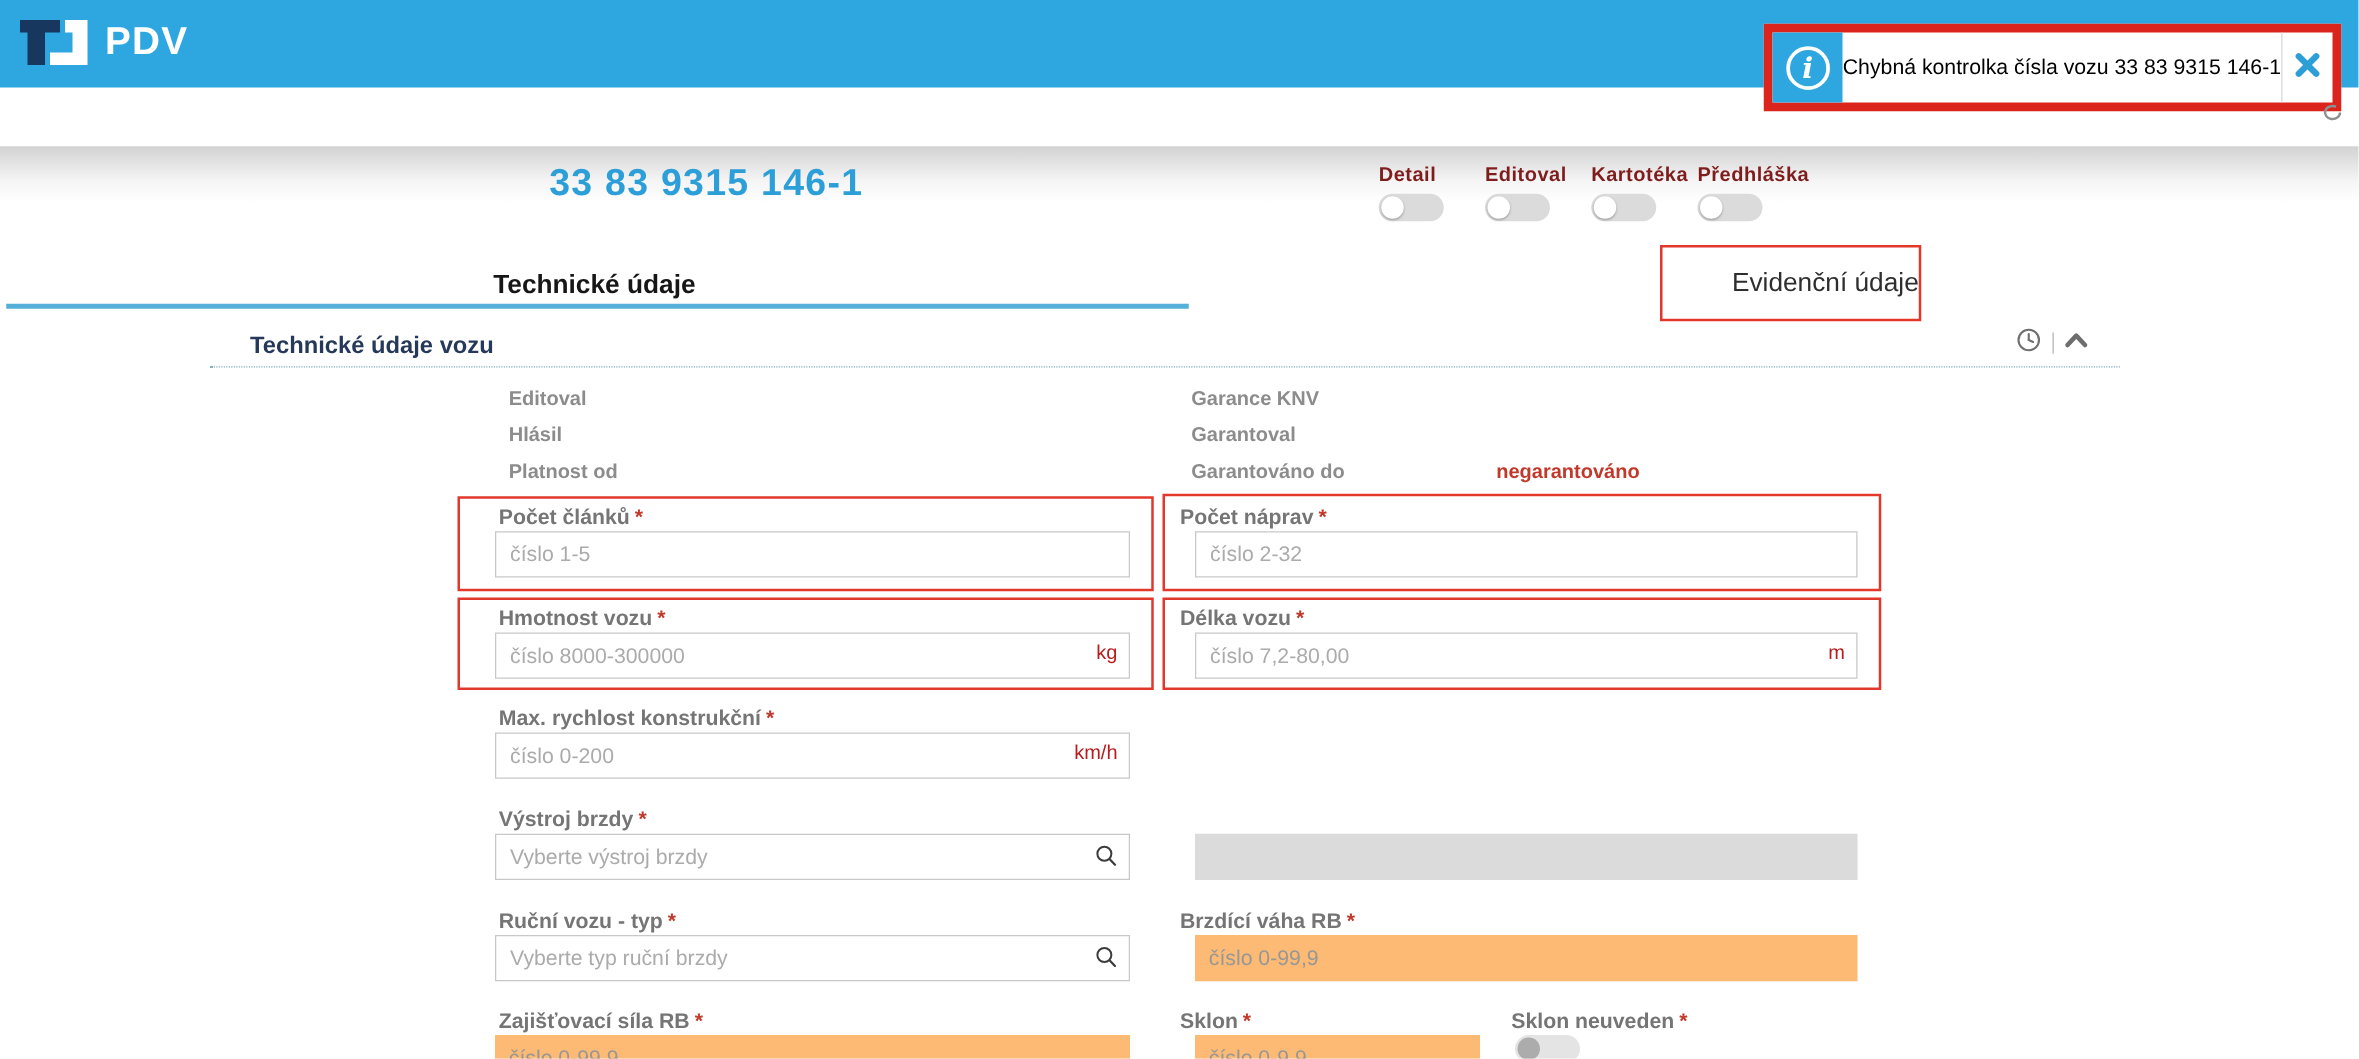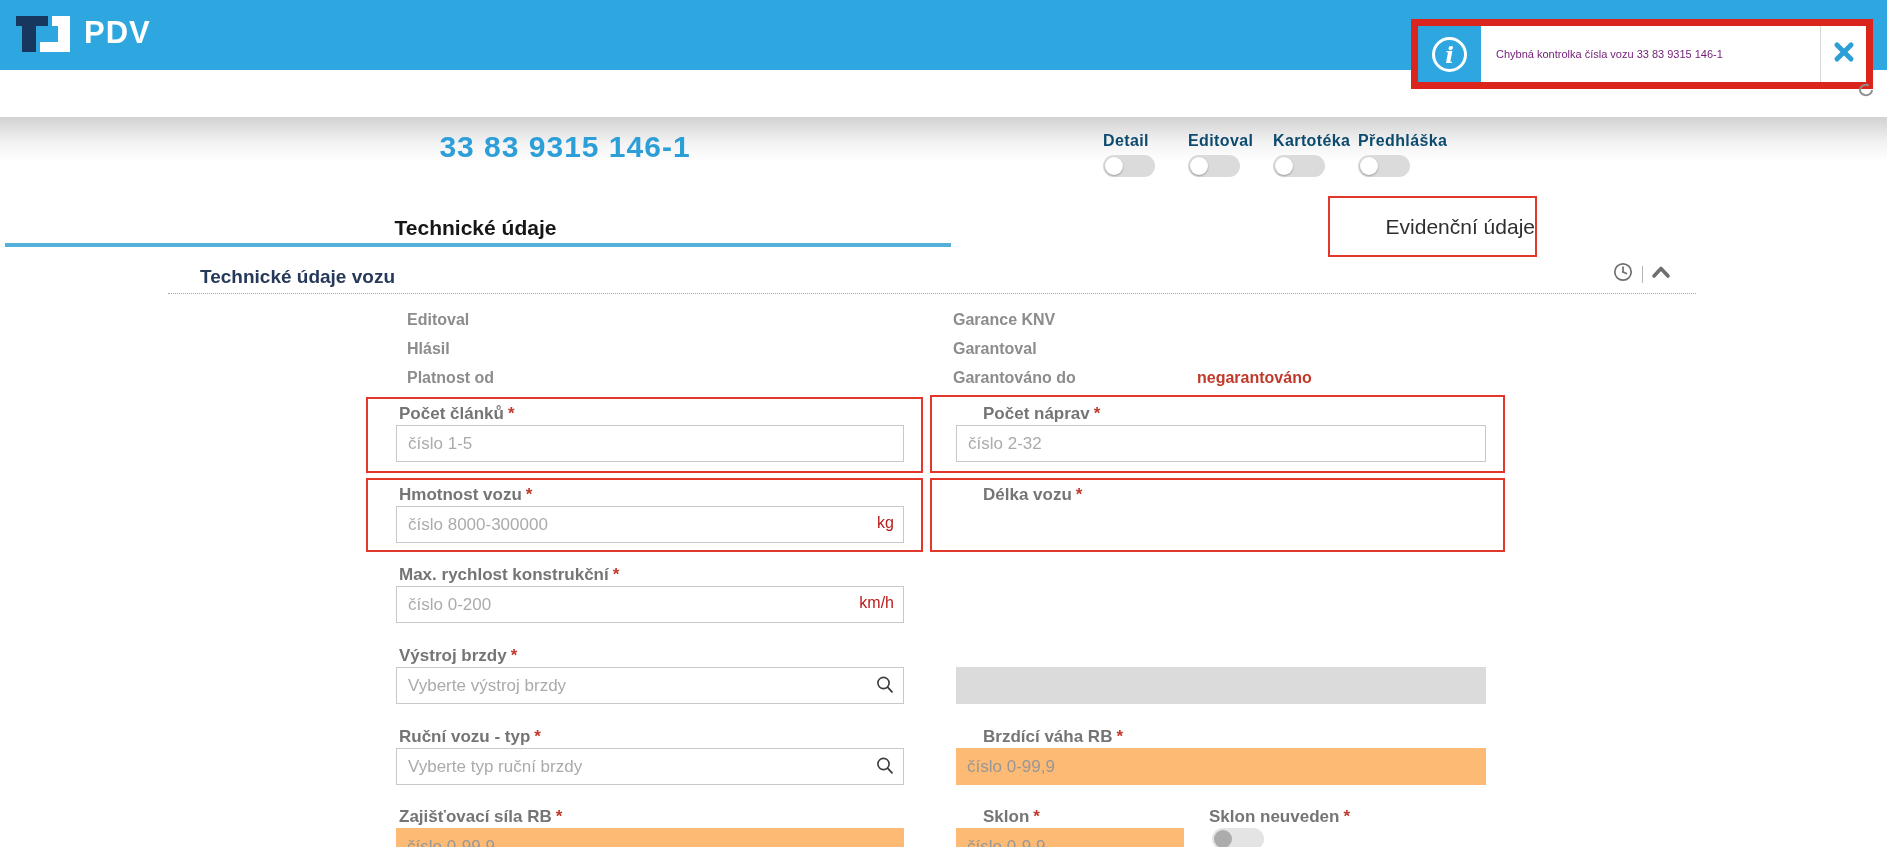--- a/index.html
+++ b/index.html
@@ -14,29 +14,29 @@
   .brand{left:84px;top:15px;color:#fff;font-size:31px;font-weight:700;letter-spacing:1px}
   .menubar{left:0;top:70px;width:100%;height:47px;background:#2F85BB;display:flex;align-items:center;gap:37px;padding-left:11px}
   .menu-item{color:#fff;font-size:20px;font-weight:700;cursor:pointer;white-space:nowrap}
   .shade{left:0;top:117px;width:100%;height:45px;background:linear-gradient(to bottom,#D2D2D2 0,#F4F4F4 60%,#fff 100%)}
 
   
   .notif{left:1411px;top:19px;width:462px;height:70px;border:7px solid #DB241B;display:flex;background:#fff}
   .notif-icon-cell{width:63px;background:#2EA7E0;display:flex;align-items:center;justify-content:center}
   .info-circle{width:35px;height:35px;border:3px solid #fff;border-radius:50%;display:flex;align-items:center;justify-content:center;
                color:#fff;font-family:"DejaVu Serif",serif;font-style:italic;font-weight:700;font-size:23px;line-height:1}
-  .notif-body{flex:1;display:flex;align-items:center;padding-left:15px;color:#701a75;font-size:11px;white-space:nowrap;border-right:1px solid #D8D8D8}
+  .notif-body{flex:1;display:flex;align-items:center;color:#000000;font-size:17px;white-space:nowrap;border-right:1px solid #D8D8D8}
   .notif-close{width:45px;display:flex;align-items:center;justify-content:center;cursor:pointer}
   .corner-swirl{left:1857px;top:83px}
 
   
   .wagon-number{left:365px;top:130px;width:400px;text-align:center;color:#2D9FD8;font-size:30px;font-weight:700;letter-spacing:1px}
   .toggle-col{top:132px;display:flex;flex-direction:column}
   .tc1{left:1103px}.tc2{left:1188px}.tc3{left:1273px}.tc4{left:1358px}
-  .toggle-label{font-size:16px;font-weight:700;color:#0c4a6e;letter-spacing:.4px}
+  .toggle-label{font-size:16px;font-weight:700;color:#7f1d1d;letter-spacing:.4px}
   .switch{margin-top:5px;width:52px;height:22px;background:#DBDBDB;border-radius:12px;position:relative;cursor:pointer}
   .knob{position:absolute;left:2px;top:2px;width:18px;height:18px;background:#fff;border-radius:50%;box-shadow:0 1px 2px rgba(0,0,0,.3)}
 
   
   .tab-label{left:0;top:216px;width:951px;text-align:center;font-size:21px;font-weight:700;color:#161616;cursor:pointer}
   .tab-underline{left:5px;top:243px;width:946px;height:4px;background:#55B0D9}
   .evid-box{left:1328px;top:196px;width:209px;height:61px;border:2px solid #E2382C;display:flex;align-items:center;justify-content:flex-end}
   .evid-label{font-size:21px;color:#2E2E2E;cursor:pointer}
 
   
@@ -63,21 +63,21 @@
   .req{color:#C0392B;margin-left:4px}
   .input-wrap{position:absolute;height:37px}
   .input-wrap input{width:100%;height:37px;border:1px solid #C8C8C8;background:#fff;padding:0 11px;font-size:17px;color:#444;font-family:inherit;outline:none}
   .input-wrap input::placeholder{color:#ABABAB}
   .input-wrap.disabled input{background:#fdba74;border:none}
   .input-wrap.disabled input::placeholder{color:#979797}
   .unit{position:absolute;right:10px;top:8px;font-size:16px;color:#b91c1c}
   .search-btn{position:absolute;right:9px;top:8px;cursor:pointer;width:20px;height:20px}
   .col-l{left:396px;width:508px}
   .col-r{left:956px;width:530px}
-  .lab-l{left:399px}.lab-r{left:983px}.lab-sn{left:1209px}
+  .lab-l{left:399px}.lab-r{left:944px}.lab-sn{left:1209px}
   .fy1{top:404px}.fy2{top:485px}.fy3{top:565px}.fy4{top:646px}.fy5{top:727px}.fy6{top:807px}
   .iy1{top:425px}.iy2{top:506px}.iy3{top:586px}.iy4{top:667px}.iy5{top:748px}.iy6{top:828px}
   .gray-box{left:956px;top:667px;width:530px;height:37px;background:#DBDBDB}
   .sklon-wrap{left:956px;width:228px}
   .switch-off-gray{left:1212px;top:828px}
   .switch-off-gray .switch{margin-top:0;background:#E4E4E4}
   .switch-off-gray .knob{background:#ACACAC;box-shadow:none}
 </style>
 </head>
 <body>
@@ -195,20 +195,24 @@
   <div class="abs field-label lab-l fy2">
     <span>Hmotnost vozu</span><span class="req">*</span>
   </div>
   <div class="input-wrap col-l iy2">
     <input type="text" placeholder="číslo 8000-300000" style="">
     <span class="unit">kg</span>
   </div>
   <div class="abs field-label lab-r fy2">
     <span>Délka vozu</span><span class="req">*</span>
   </div>
+  <div class="input-wrap col-r iy2">
+    <input type="text" placeholder="číslo 7,2-80,00" style="">
+    <span class="unit">m</span>
+  </div>
 
   <div class="abs field-label lab-l fy3">
     <span>Max. rychlost konstrukční</span><span class="req">*</span>
   </div>
   <div class="input-wrap col-l iy3">
     <input type="text" placeholder="číslo 0-200" style="">
     <span class="unit">km/h</span>
   </div>
 
   <div class="abs field-label lab-l fy4">

